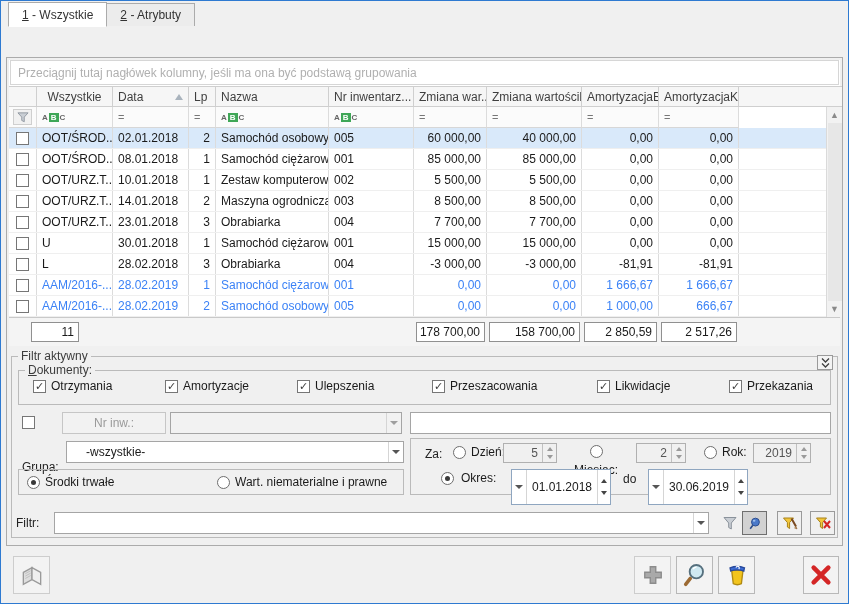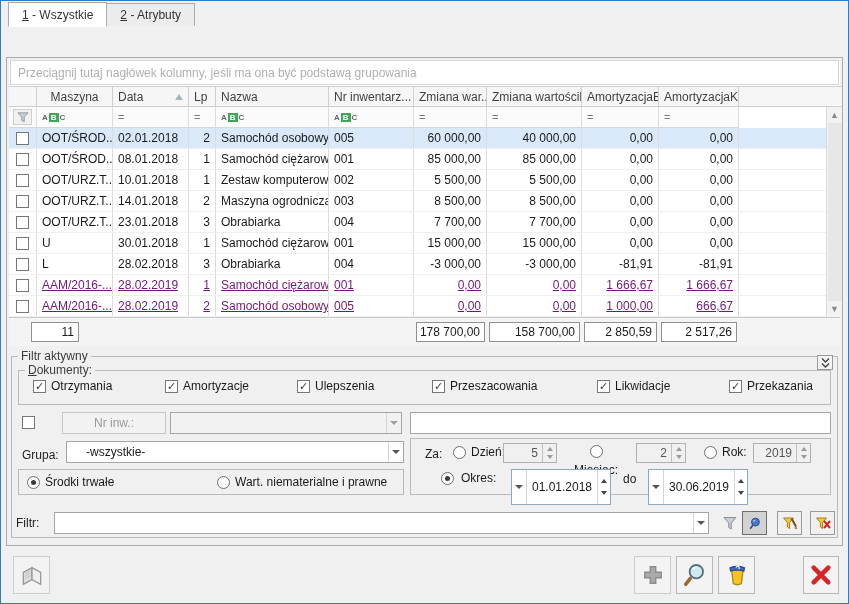--- a/index.html
+++ b/index.html
@@ -36,21 +36,21 @@
   .c6{width:73px;} .c7{width:95px;} .c8{width:77px;} .c9{width:80px;}
   .c10{width:87px;border-right:none;}
   .num{justify-content:flex-end;}
   .ghead .gcell{background:#f6f6f6;border-top:1px solid #cfcfcf;border-bottom:1px solid #cfcfcf;border-right:1px solid #cfcfcf;color:#3f3f3f;}
   .ghead .c10{border-right:none;width:103px;}
   .ghead .c1{justify-content:center;}
   .sort-up{width:0;height:0;border-left:4px solid transparent;border-right:4px solid transparent;border-bottom:6px solid #a9b3bd;margin-left:auto;}
   .gfilter .gcell{background:#fbfbfb;border-bottom:1px solid #d7d7d7;color:#8a8a8a;}
   .gbody .grow{border-bottom:1px solid #efefef;}
   .grow.selected .gcell{background:#d9e9fa;}
-  .grow.blue .gcell{color:#701a75;text-decoration:underline;}
+  .grow.blue .gcell{color:#3b82f6;}
   .abc{display:flex;align-items:center;font-size:8px;font-weight:bold;color:#666;gap:1px;}
   .abc .mid{background:#3fa757;color:#fff;padding:0 2px;line-height:9px;}
   .eqop{font-size:11px;color:#777;}
   .fun-btn{width:19px;height:16px;border:1px solid #cfcfcf;background:#f1f1f1;display:flex;align-items:center;justify-content:center;}
 
   .cb{width:13px;height:13px;border:1px solid #767676;background:#fff;display:inline-flex;align-items:center;justify-content:center;flex:none;}
   .cb.checked::after{content:"✓";font-size:11px;color:#3c3c3c;line-height:11px;}
   .radio{width:13px;height:13px;border:1px solid #6e6e6e;border-radius:50%;background:#fff;display:inline-block;position:relative;flex:none;}
   .radio.sel::after{content:"";position:absolute;left:3px;top:3px;width:5px;height:5px;border-radius:50%;background:#3a3a3a;}
 
@@ -121,21 +121,21 @@
   </div>
 
   <div class="panel">
 
     <div class="grid-wrap">
       <div class="groupbar">Przeciągnij tutaj nagłówek kolumny, jeśli ma ona być podstawą grupowania</div>
       <div class="gtable">
         <div class="grow ghead" id="ghead">
             <div class="gcell c0"></div>
             <div class="gcell c1">
-              <span>Maszyna</span>
+              <span>Wszystkie</span>
             </div>
             <div class="gcell c2">
               <span>Data</span>
               <span class="sort-up"></span>
             </div>
             <div class="gcell c3">
               <span>Lp</span>
             </div>
             <div class="gcell c4">
               <span>Nazwa</span>
@@ -401,21 +401,21 @@
           <span class="cb" style="position:absolute;left:4px;top:4px;"></span>
           <div class="btn-dis" style="position:absolute;left:44px;top:0;width:104px;height:22px;">Nr inw.:</div>
           <div class="combo dis" style="position:absolute;left:152px;top:0;width:232px;">
             <span class="val"></span>
             <span class="arr">
                 <span class="tri-down"></span>
               </span>
           </div>
           <input class="txt" style="position: absolute; left: 392px; top: 0px; right: 0px;" value="">
 
-          <span class="lbl" style="position:absolute;left:4px;top:36px;text-align:right;">Grupa:</span>
+          <span class="lbl" style="position:absolute;left:4px;top:48px;text-align:right;">Grupa:</span>
           <div class="combo" style="position:absolute;left:48px;top:29px;width:338px;">
             <span class="val">-wszystkie-</span>
             <span class="arr">
                 <span class="tri-down"></span>
               </span>
           </div>
 
           <div class="grpbox" style="position:absolute;left:0;top:57px;width:386px;height:26px;display:flex;align-items:center;padding-left:8px;gap:0;">
             <span class="radio-item" style="width:190px;">
               <span class="radio sel"></span>

